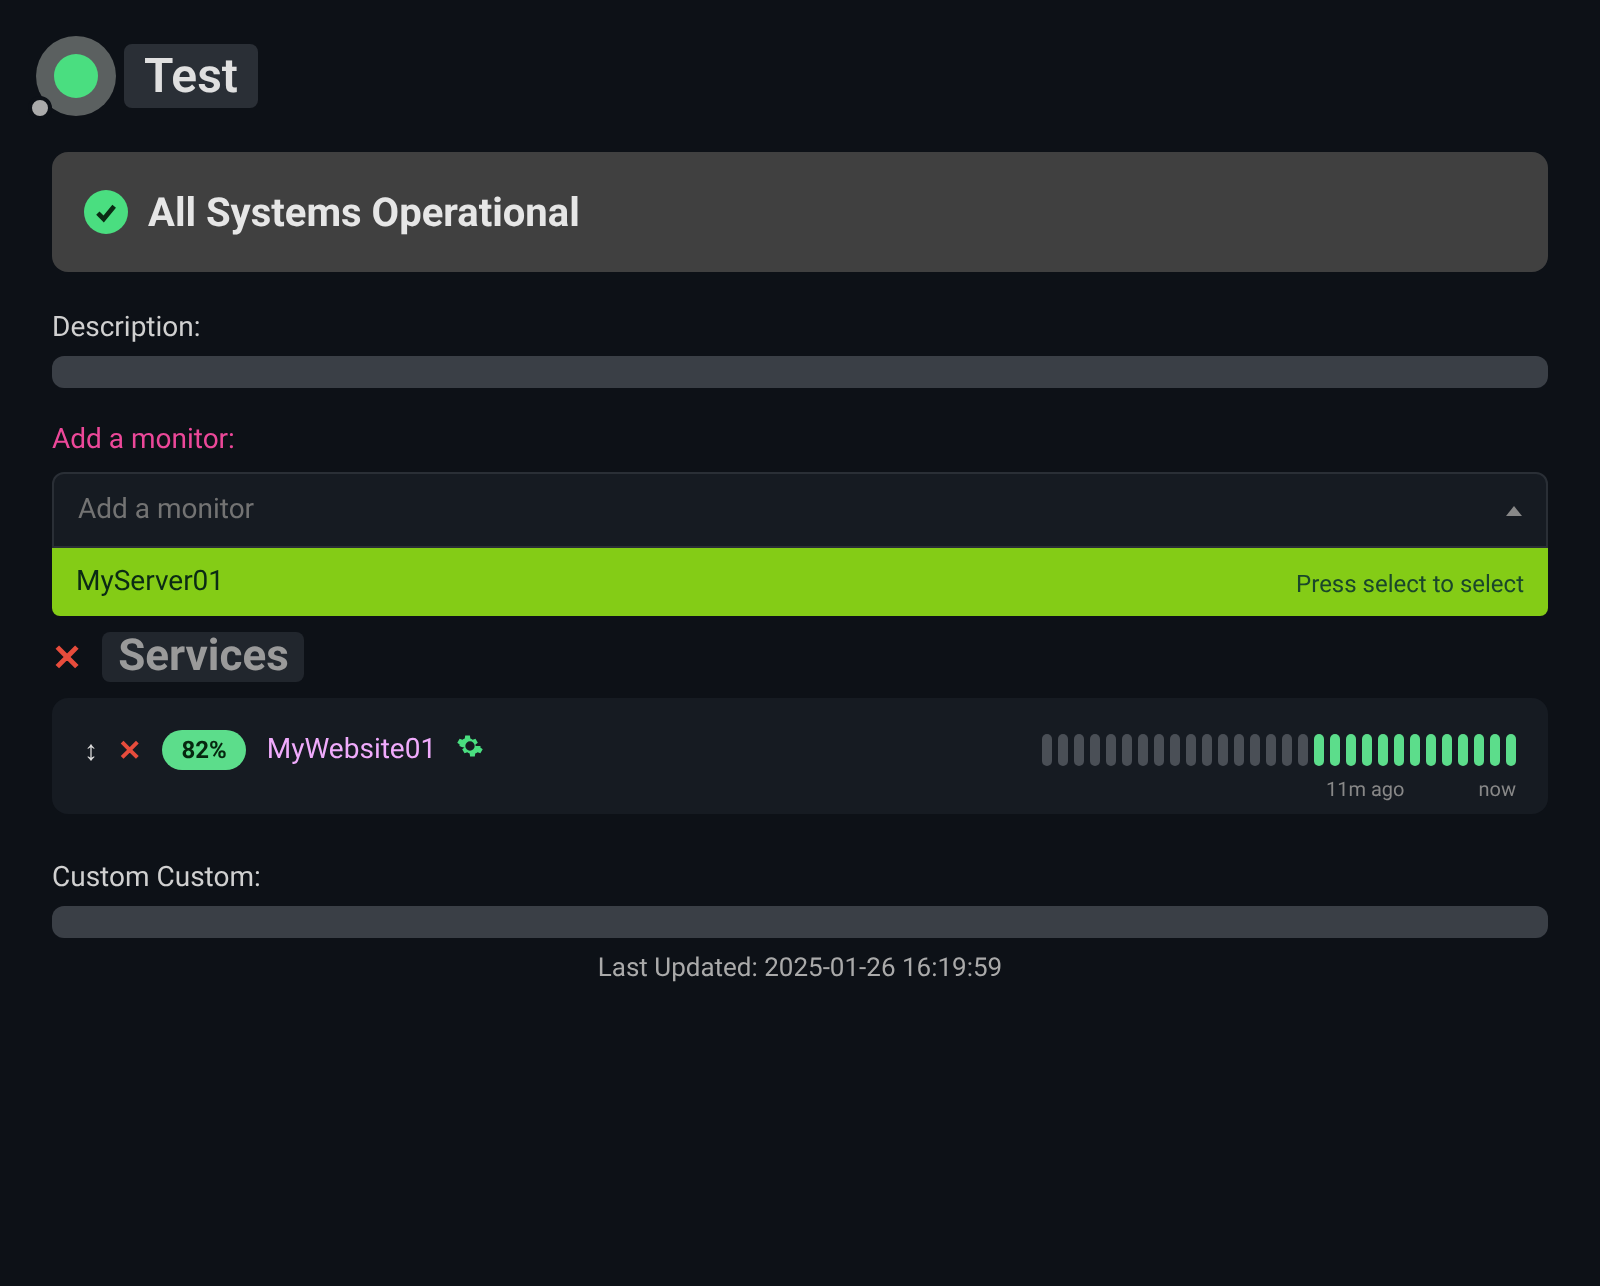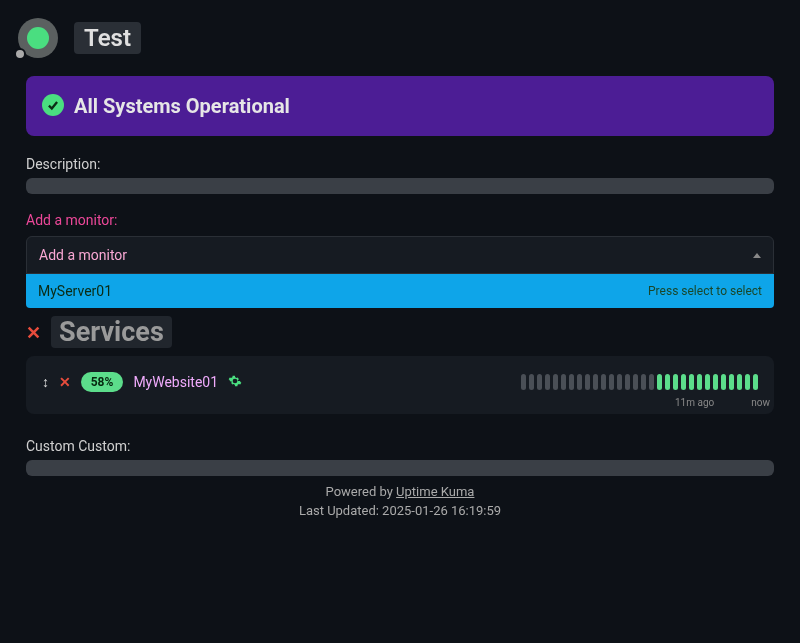--- a/index.html
+++ b/index.html
@@ -8,21 +8,21 @@
     color: #c3c3c3;
     font-family: -apple-system, BlinkMacSystemFont, "Segoe UI", Roboto, sans-serif;
     font-size: 14px;
     width: 800px;
     height: 643px;
     overflow: hidden;
   }
   .header {
     display: flex;
     align-items: center;
-    gap: 16px;
+    gap: 4px;
     padding: 18px 18px 8px 18px;
   }
   .logo {
     width: 40px;
     height: 40px;
     position: relative;
     display: flex;
     align-items: center;
     justify-content: center;
   }
@@ -72,24 +72,25 @@
     padding: 8px 16px;
     font-size: 14px;
     font-weight: 500;
     cursor: pointer;
     display: inline-flex;
     align-items: center;
     gap: 6px;
   }
   .create-incident { margin-bottom: 18px; }
   .status-bar {
-    background: #4c1d95;
+    background: #404040;
     border-radius: 8px;
     padding: 18px 16px;
     display: flex;
+    align-items: center;
     gap: 10px;
     margin-bottom: 20px;
   }
   .status-bar .check {
     width: 22px;
     height: 22px;
     border-radius: 50%;
     background: #4ade80;
     display: flex;
     align-items: center;
@@ -128,58 +129,58 @@
   .monitor-select {
     position: relative;
     margin-bottom: 10px;
   }
   .select-input {
     width: 100%;
     background: #161b22;
     border: 1px solid #2a2f36;
     border-radius: 6px 6px 0 0;
     padding: 10px 12px;
-    color: #f9a8d4;
+    color: #737373;
     font-size: 14px;
     display: flex;
     justify-content: space-between;
     align-items: center;
   }
   .select-input .caret {
     width: 0; height: 0;
     border-left: 4px solid transparent;
     border-right: 4px solid transparent;
     border-bottom: 5px solid #888;
   }
   .dropdown-option {
-    background: #0ea5e9;
+    background: #84cc16;
     color: #0b2b14;
     padding: 9px 12px;
     display: flex;
     justify-content: space-between;
-    align-items: center;
+    align-items: flex-end;
     font-size: 14px;
     border-radius: 0 0 4px 4px;
   }
   .dropdown-option .hint { font-size: 12px; color: #1a472a; }
   .group-header {
     display: flex;
     align-items: center;
     gap: 10px;
     margin-top: -2px;
     margin-bottom: 8px;
   }
   .remove-x {
     color: #e74c3c;
     font-size: 18px;
     font-weight: 700;
     cursor: pointer;
   }
   .group-title {
-    font-size: 27px;
+    font-size: 22px;
     font-weight: 700;
     color: #9a9a9a;
     background: #21262d;
     padding: 0 8px;
     border-radius: 4px;
   }
   .monitor-card {
     background: #161b22;
     border-radius: 8px;
     padding: 16px 16px 22px 16px;
@@ -235,21 +236,21 @@
   }
   .hb-gray { background: #4a4f56; }
   .hb-green { background: #5cdd8b; }
   .hb-labels {
     display: flex;
     justify-content: space-between;
     font-size: 10px;
     color: #888;
     margin-top: 4px;
     position: absolute;
-    right: 4px;
+    right: 16px;
     bottom: 6px;
     width: 235px;
   }
   .hb-labels span:first-child { margin-left: 140px; }
   .footer-input {
     width: 100%;
     background: #3a3f46;
     border: none;
     border-radius: 6px;
     height: 16px;
@@ -308,21 +309,21 @@
 
   <div class="group-header">
     <span class="remove-x">✕</span>
     <span class="group-title">Services</span>
   </div>
 
   <div class="monitor-card">
     <div class="monitor-left">
       <span class="drag-handle">↕</span>
       <span class="monitor-remove">✕</span>
-      <span class="uptime-badge">58%</span>
+      <span class="uptime-badge">82%</span>
       <span class="monitor-name">MyWebsite01</span>
       <span class="gear">
         <svg width="14" height="14" viewBox="0 0 24 24" fill="#4ade80">
             <path d="M12 8a4 4 0 100 8 4 4 0 000-8zm9 4a7 7 0 01-.1 1.2l2 1.6-2 3.4-2.4-.9a7 7 0 01-2 1.2l-.4 2.5h-4l-.4-2.5a7 7 0 01-2-1.2l-2.4.9-2-3.4 2-1.6A7 7 0 013 12a7 7 0 01.1-1.2l-2-1.6 2-3.4 2.4.9a7 7 0 012-1.2L7.9 3h4l.4 2.5a7 7 0 012 1.2l2.4-.9 2 3.4-2 1.6c.1.4.1.8.1 1.2z"></path>
           </svg>
       </span>
     </div>
     <div class="heartbeat-wrap">
       <div class="heartbeat" id="heartbeat-container">
           <div class="hb-bar hb-gray"></div>
@@ -359,17 +360,14 @@
     </div>
     <div class="hb-labels">
       <span>11m ago</span>
       <span>now</span>
     </div>
   </div>
 
   <label class="label">Custom Custom:</label>
   <div class="footer-input"></div>
 
-  <div class="footer-text">
-    <span>Powered by </span><a href="#">Uptime Kuma</a>
-  </div>
   <div class="footer-text">Last Updated: 2025-01-26 16:19:59</div>
 </div>
 
 </body></html>

